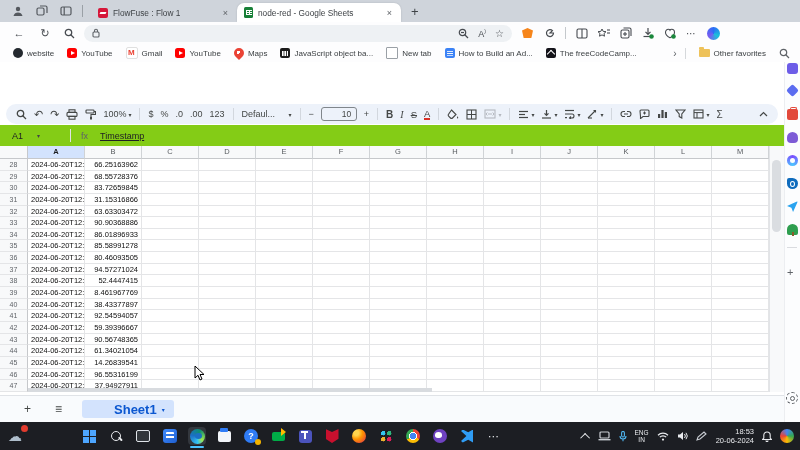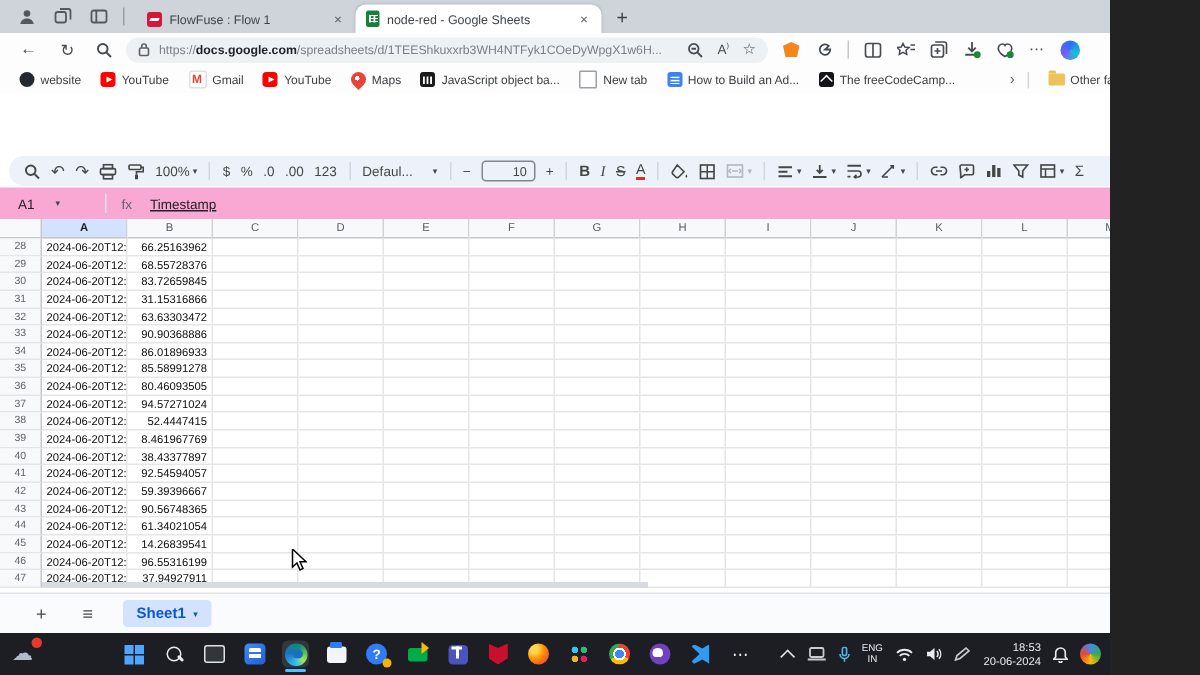--- a/index.html
+++ b/index.html
@@ -1,16 +1,16 @@
 <!DOCTYPE html>
 <html><head>
 <meta charset="utf-8">
 <style>
   html,body{margin:0;padding:0;background:#222;}
-  #screen{position:relative;width:740px;height:450px;overflow:hidden;background:#fff;
+  #screen{position:relative;width:800px;height:450px;overflow:hidden;background:#fff;
     font-family:"Liberation Sans","DejaVu Sans",sans-serif;-webkit-font-smoothing:antialiased;}
   .ab{position:absolute;}
 
   
   .tabstrip{left:0;top:0;width:800px;height:22px;background:#cfd4db;display:flex;align-items:center;}
   .ts-ic{width:13px;height:13px;margin-left:11px;color:#54585e;display:flex;align-items:center;justify-content:center;}
   .ts-div{width:1px;height:12px;background:#9aa0a6;margin:0 8px 0 10px;}
   .tab{height:19px;margin-top:3px;border-radius:7px 7px 0 0;display:flex;align-items:center;gap:5px;
        padding:0 7px;font-size:8.3px;color:#3f4347;width:132px;}
   .tab .ttl{white-space:nowrap;overflow:hidden;flex:1;}
@@ -83,21 +83,21 @@
   .dd7{font-size:6px;color:#444746;}
   .bB{font-weight:bold;font-size:10px;}
   .bI{font-style:italic;font-family:"Liberation Serif",serif;font-size:10px;}
   .bS{text-decoration:line-through;font-size:9.5px;}
   .bA{font-size:9.5px;border-bottom:2px solid #d93025;line-height:9px;}
   .szbox{border:1px solid #80868b;border-radius:3px;width:14px;height:12px;text-align:center;line-height:12px;font-size:8.5px;background:#fff0;padding-left:20px;}
   .gray{color:#b4b8bf;}
   .tcollapse{margin-left:auto;}
 
   
-  .fbar{left:0;top:125px;width:784px;height:21px;background:#f9a8d4;border-bottom:1px solid #e0e2e5;display:flex;align-items:center;}
+  .fbar{left:0;top:125px;width:784px;height:21px;background:#84cc16;border-bottom:1px solid #e0e2e5;display:flex;align-items:center;}
   .namebox{width:58px;padding-left:12px;font-size:9px;color:#202124;display:flex;align-items:center;gap:14px;}
   .fdiv{width:1px;height:13px;background:#e0e2e5;margin-right:10px;}
   .fx{font-size:9px;color:#5f6368;margin-right:12px;}
   .fval{font-size:9px;color:#202124;text-decoration:underline;}
 
   
   .grid{left:0;top:146px;width:769px;height:246px;background:#fff;overflow:hidden;}
   .chrow{display:flex;height:13px;}
   .corner{width:28px;height:13px;background:#f8f9fa;border-right:1px solid #c6c8cb;border-bottom:1px solid #c6c8cb;box-sizing:border-box;flex:none;}
   .ch{width:57px;height:13px;box-sizing:border-box;border-right:1px solid #d0d3d6;border-bottom:1px solid #c6c8cb;
@@ -111,21 +111,21 @@
   .ca{padding-left:3px;}
   .cb{text-align:right;padding-right:3px;}
   .loadband{left:28px;top:388px;width:404px;height:4px;background:#d8dbdf;}
   .vscroll{left:769px;top:146px;width:15px;height:246px;background:#f8f9fa;border-left:1px solid #e2e4e7;box-sizing:border-box;}
   .vthumb{left:772px;top:160px;width:9px;height:72px;background:#dadde1;border-radius:5px;}
 
   
   .sheetbar{left:0;top:395px;width:784px;height:27px;background:#f9fbfd;border-top:1px solid #e0e3e7;box-sizing:border-box;display:flex;align-items:center;}
   .sb-ic{color:#444746;font-size:12px;margin-left:24px;}
   .stab{margin-left:20px;height:18px;border-radius:3px;background:#d3e3fd;display:flex;align-items:center;gap:5px;padding:0 9px;}
-  .stab .nm{font-size:10px;font-weight:bold;color:#0b57d0;}
+  .stab .nm{font-size:13px;font-weight:bold;color:#0b57d0;margin-left:23px;}
   .stab .dd{font-size:6px;color:#0b57d0;}
 
   
   .sidepanel{left:784px;top:62px;width:16px;height:360px;background:#fcfdfe;border-left:1px solid #eceef1;box-sizing:border-box;}
   .sp-ic{left:787px;width:11px;height:11px;border-radius:2px;}
   .sp1{background:#6c5ce7;border-radius:3px;}
   .sp2{background:#5b6cf0;transform:rotate(45deg);border-radius:2px;width:9px;height:9px;left:788px;}
   .sp3{background:#e2493b;}
   .sp3::after{content:"";position:absolute;left:3px;top:-2px;width:5px;height:2px;border:1px solid #e2493b;border-bottom:none;border-radius:2px 2px 0 0;}
   .sp4{background:#7d5bd6;border-radius:50% 50% 4px 4px;}
@@ -237,21 +237,20 @@
       <svg class="mono" width="11" height="11" viewBox="0 0 11 11">
           <circle cx="4.5" cy="4.5" r="3.2" fill="none" stroke="#474b50" stroke-width="1.3"></circle>
           <line x1="7" y1="7" x2="10" y2="10" stroke="#474b50" stroke-width="1.3"></line>
         </svg>
     </span>
     <div class="urlpill">
       <svg class="mono" width="8" height="10" viewBox="0 0 8 10">
           <rect x="1" y="4" width="6" height="5" rx="1" fill="none" stroke="#5f6368" stroke-width="1.1"></rect>
           <path d="M2.5 4V2.8a1.5 1.5 0 0 1 3 0V4" fill="none" stroke="#5f6368" stroke-width="1.1"></path>
         </svg>
-      <span class="url" style="margin-left:6px;"><span>https://</span><b>docs.google.com</b><span>/spreadsheets/d/1TEEShkuxxrb3WH4NTFyk1COeDyWpgX1w6H...</span></span>
       <span class="pill-ic" style="margin-left:auto;">
         <svg class="mono" width="11" height="11" viewBox="0 0 11 11">
             <circle cx="4.5" cy="4.5" r="3.2" fill="none" stroke="#474b50" stroke-width="1.2"></circle>
             <line x1="3" y1="4.5" x2="6" y2="4.5" stroke="#474b50" stroke-width="1.2"></line>
             <line x1="7" y1="7" x2="10" y2="10" stroke="#474b50" stroke-width="1.2"></line>
           </svg>
       </span>
       <span class="pill-ic" style="font-size:9px;">A<sup style="font-size:5px;">)</sup></span>
       <span class="pill-ic" style="font-size:10px;">☆</span>
     </div>

